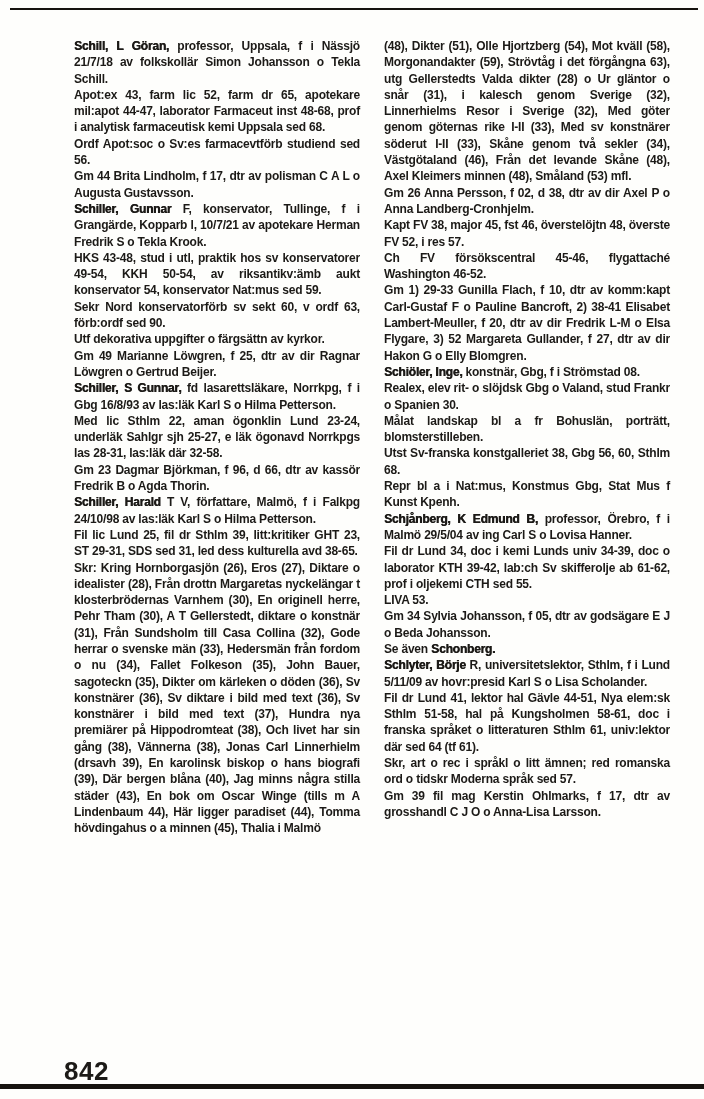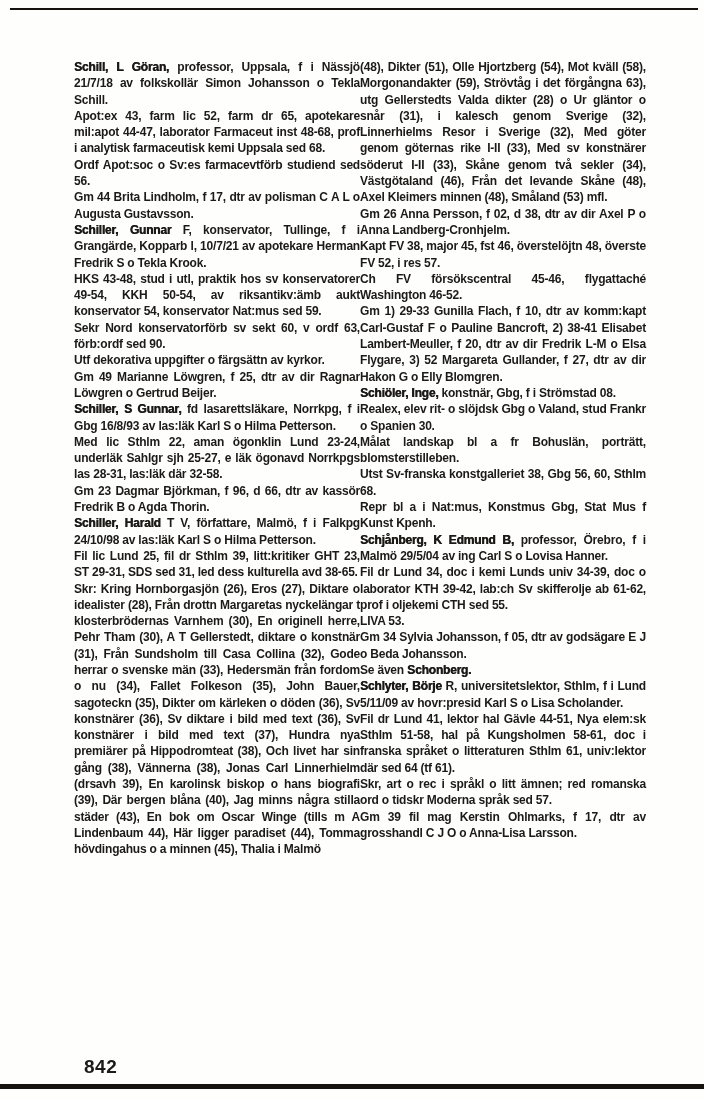--- a/index.html
+++ b/index.html
@@ -24,45 +24,46 @@
     background: var(--rule, #16130f);
   }
   .edge-bottom {
     position: absolute;
     top: 1084px; left: 0;
     width: 704px; height: 5px;
     background: var(--rule, #16130f);
   }
   .content {
     position: absolute;
-    top: 59px; left: 74px;
+    top: 38px; left: 74px;
     display: flex;
+    gap: 24px;
     justify-content: space-between;
   }
   .col { width: 286px; }
   p.para {
     margin: 0; padding: 0;
     text-align: justify;
     font-family: "Liberation Sans", "DejaVu Sans", sans-serif;
     font-weight: bold;
     font-size: 12px;
     line-height: 16.3px;
     letter-spacing: -0.2px;
     color: var(--ink, #1c1a17);
   }
   .headword {
     
     text-shadow: 0.5px 0 0 currentColor;
   }
   .page-number {
     position: absolute;
-    left: 84px; top: 1056px;
+    left: 64px; top: 1056px;
     font-family: "Liberation Sans", "DejaVu Sans", sans-serif;
     font-weight: bold;
-    font-size: 19px;
+    font-size: 26px;
     letter-spacing: 0.5px;
     color: var(--ink, #1c1a17);
   }
 </style>
 </head>
 <body>
 
 <div class="page">
   <div class="edge-top"></div>
 

